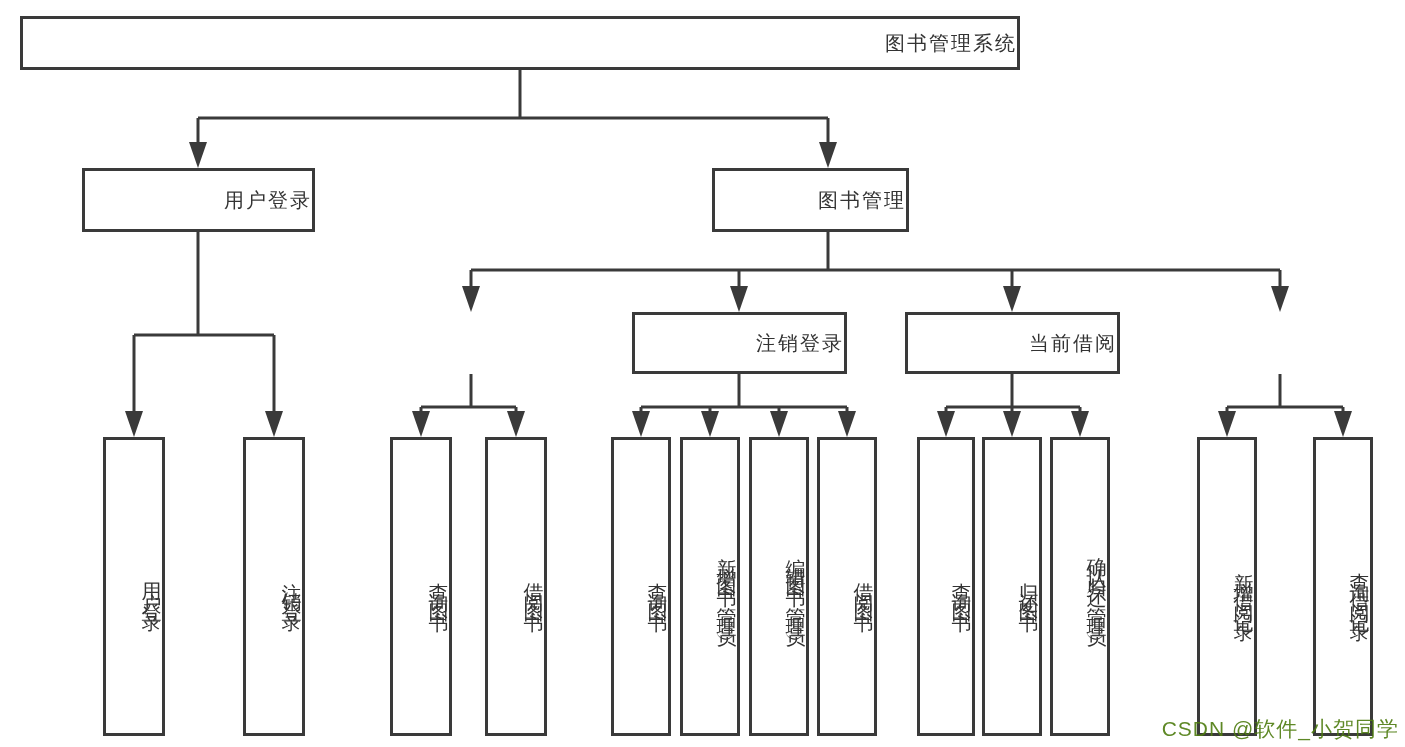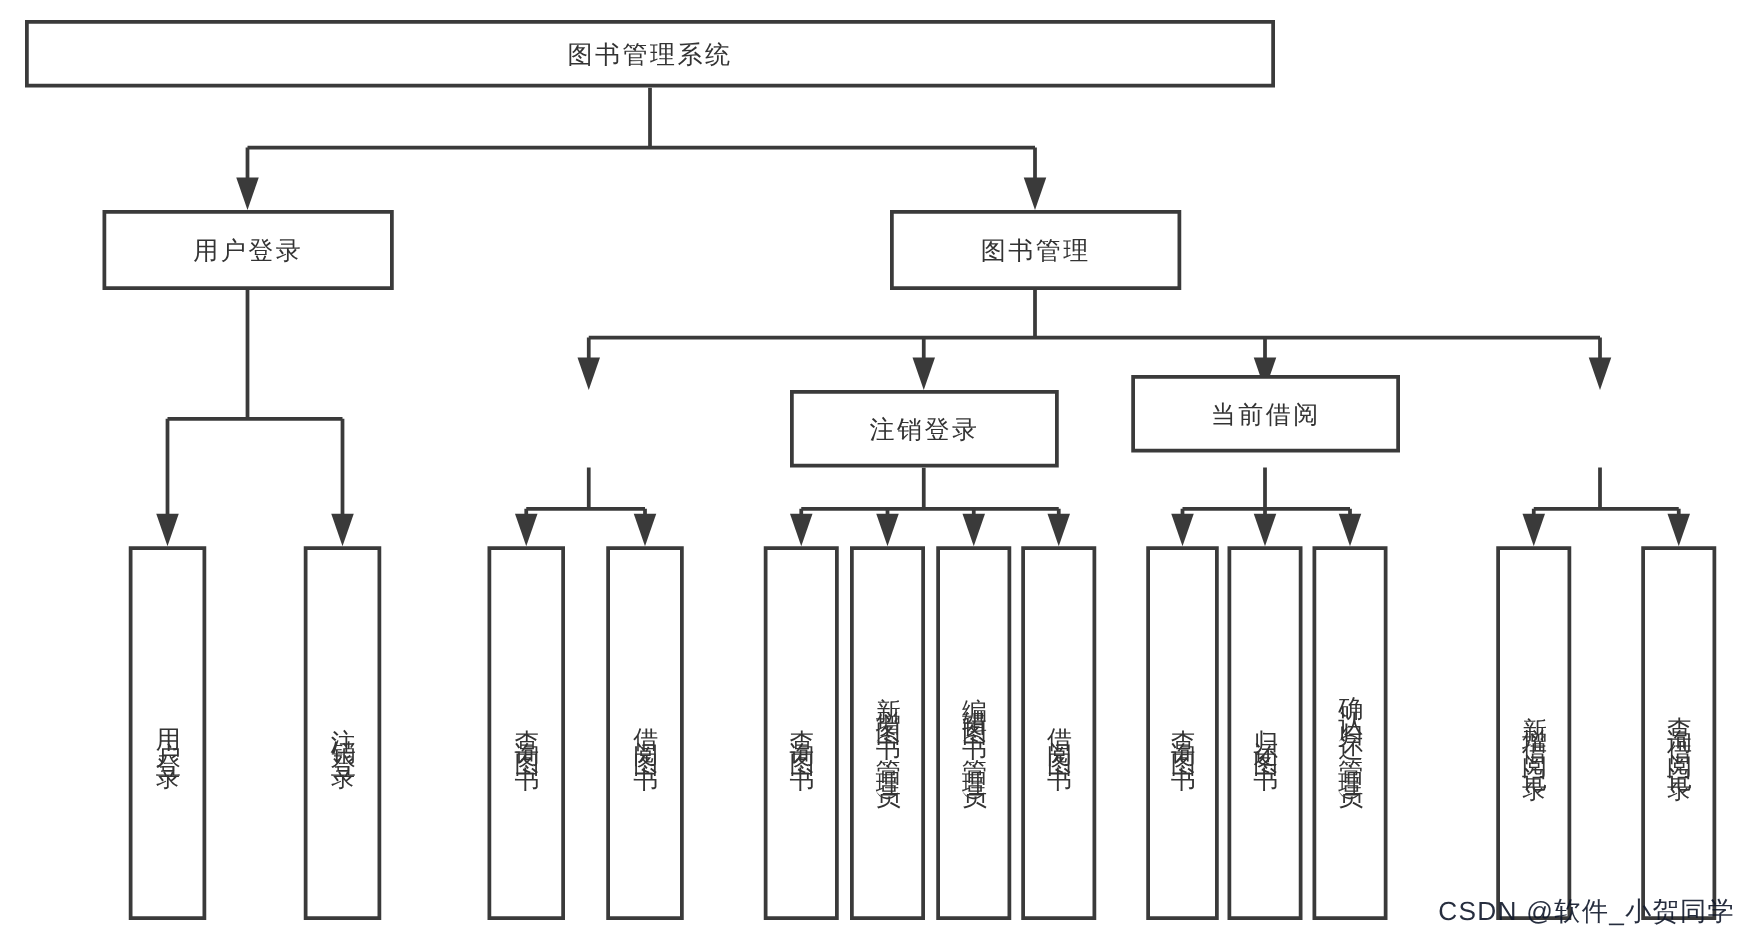--- a/index.html
+++ b/index.html
@@ -23,38 +23,38 @@
     height: 747px;
     pointer-events: none;
   }
   .box {
     position: absolute;
     box-sizing: border-box;
     background: #ffffff;
     border: 3px solid #3a3a3a;
     display: flex;
     align-items: center;
-    justify-content: center;
+    justify-content: flex-end;
     color: #333333;
     font-size: 20px;
     letter-spacing: 2px;
     white-space: nowrap;
   }
   .leaf span {
     writing-mode: vertical-rl;
     text-orientation: mixed;
     letter-spacing: 10px;
     line-height: 1;
     white-space: nowrap;
   }
   .watermark {
     position: absolute;
-    right: 17px;
+    right: 6px;
     bottom: 4px;
-    color: #0f172a;
+    color: #4d7c0f;
     font-size: 21px;
     letter-spacing: 1px;
     opacity: 0.9;
     z-index: 5;
     margin-left: 32px;
   }
 </style>
 </head>
 <body>
 
@@ -126,28 +126,28 @@
     </g>
   </svg>
 
   <div class="box" style="left:20px;top:16px;width:1000px;height:54px">
     <span>图书管理系统</span>
   </div>
 
   <div class="box" style="left:82px;top:168px;width:233px;height:64px">
     <span>用户登录</span>
   </div>
-  <div class="box" style="left:712px;top:168px;width:233px;height:64px">
+  <div class="box" style="left:712px;top:168px;width:197px;height:64px">
     <span>图书管理</span>
   </div>
 
   <div class="box" style="left:632px;top:312px;width:215px;height:62px">
     <span>注销登录</span>
   </div>
-  <div class="box" style="left:905px;top:300px;width:215px;height:62px">
+  <div class="box" style="left:905px;top:312px;width:215px;height:62px">
     <span>当前借阅</span>
   </div>
 
   <div class="box leaf" style="left:103px;top:437px;width:62px;height:299px">
     <span>用户登录</span>
   </div>
   <div class="box leaf" style="left:243px;top:437px;width:62px;height:299px">
     <span>注销登录</span>
   </div>
 

